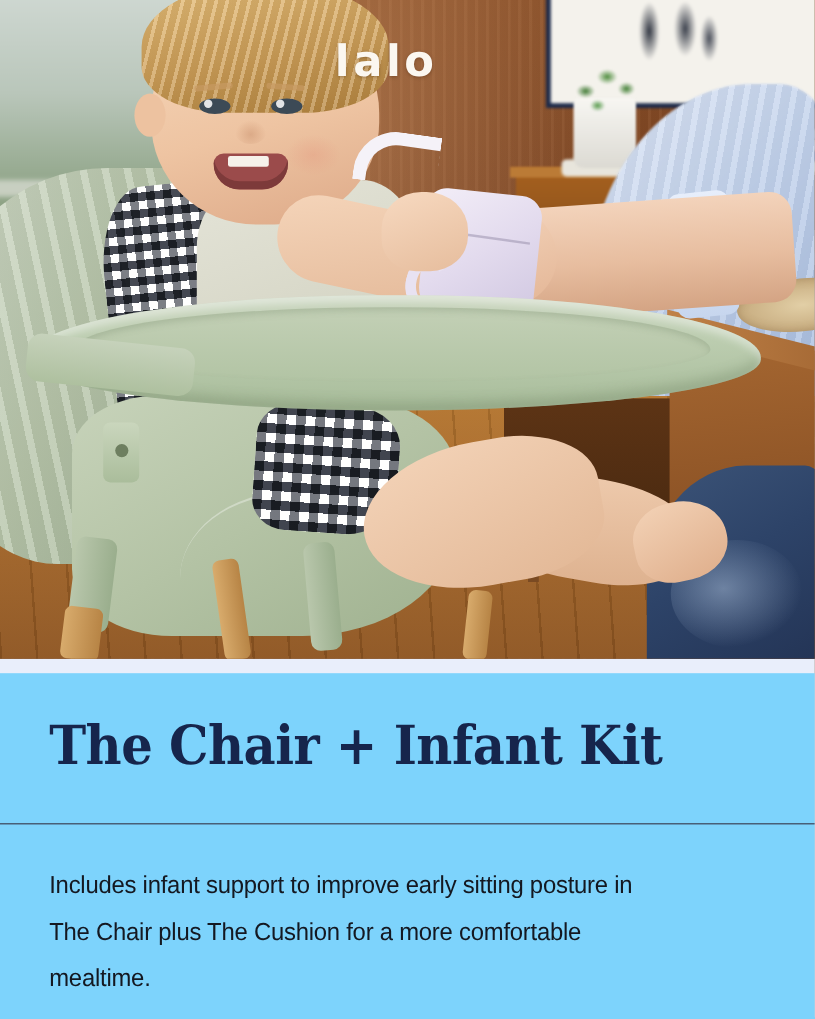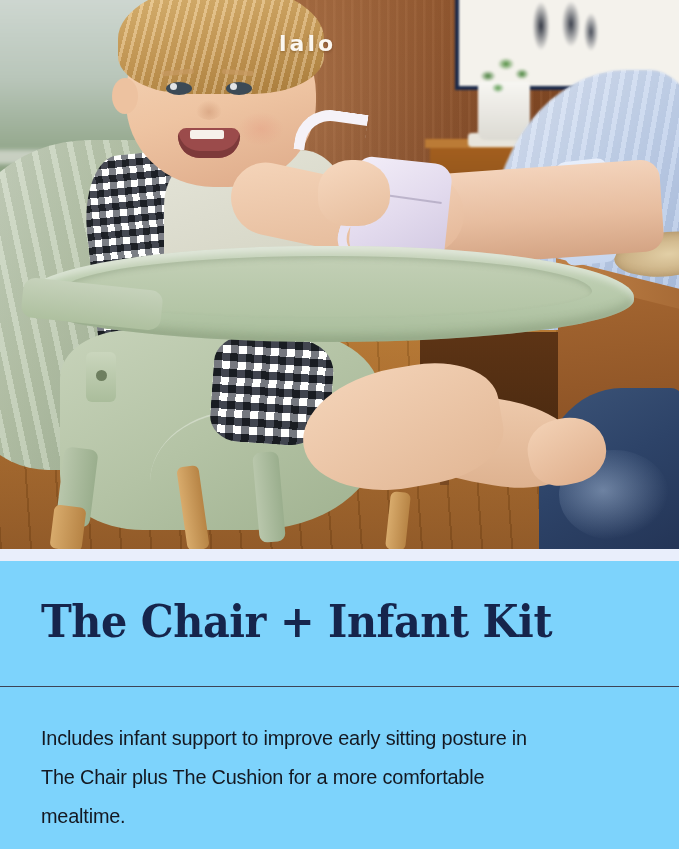--- a/index.html
+++ b/index.html
@@ -370,21 +370,21 @@
   .leg.l2{left:256px;top:452px;width:26px;height:90px;transform:rotate(-5deg);}
   .woodleg{position:absolute;background:linear-gradient(90deg,#d8ab6c,#b78445);border-radius:6px;}
   .woodleg.w1{left:52px;top:506px;width:32px;height:44px;transform:rotate(7deg);}
   .woodleg.w2{left:182px;top:466px;width:22px;height:84px;transform:rotate(-8deg);}
   .woodleg.w3{left:388px;top:492px;width:20px;height:58px;transform:rotate(6deg);}
 
   
   .logo{
     position:absolute; left:279px; top:31px;
     font-family:"DejaVu Sans", sans-serif;
-    font-size:22px; font-weight:700; letter-spacing:3px;
+    font-size:36px; font-weight:700; letter-spacing:3px;
     color:#fbf7f0; text-transform:lowercase;
     text-shadow:0 1px 3px rgba(60,30,10,.35);
     z-index:40;
   }
 
   
   .panel{
     position:absolute; left:0; top:549px; width:679px; height:300px;
     background:#7dd3fc;
     margin-top:12px;

